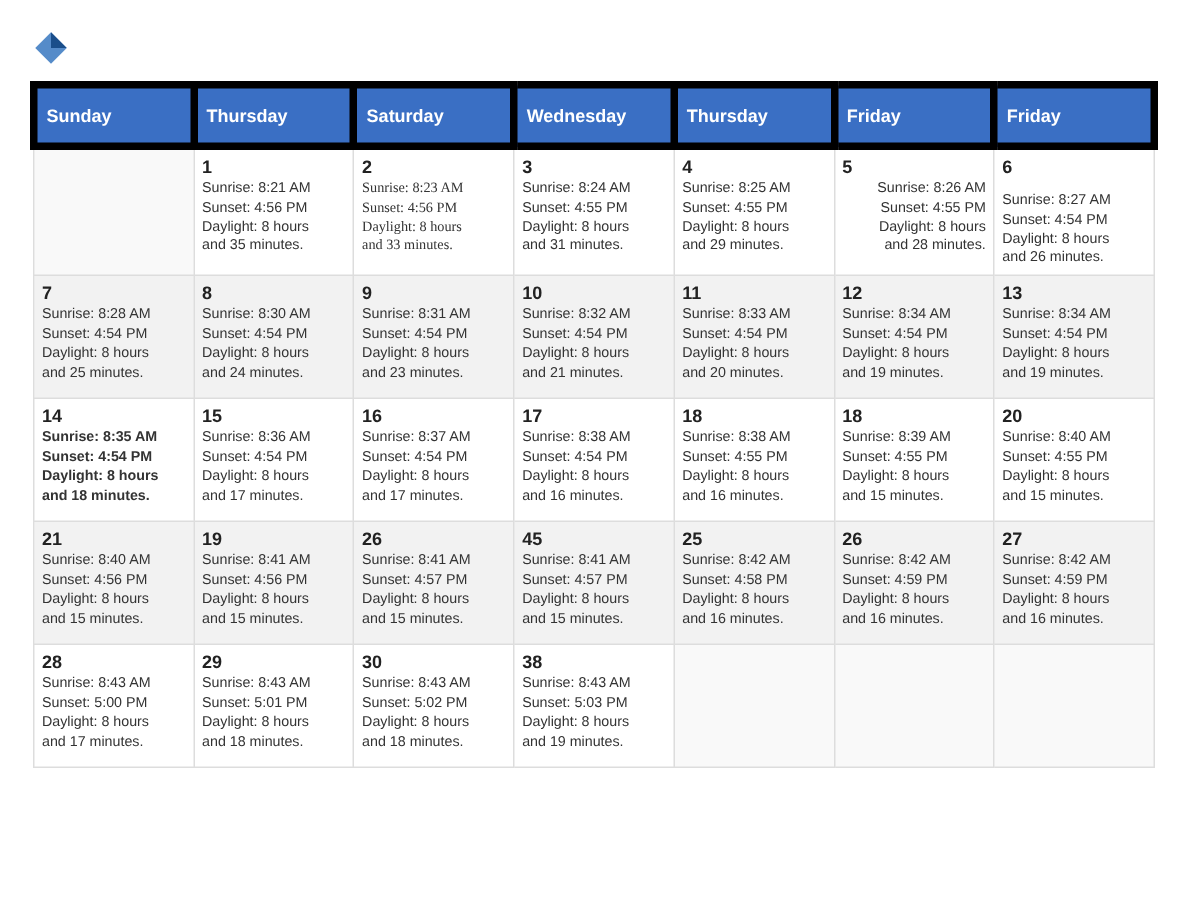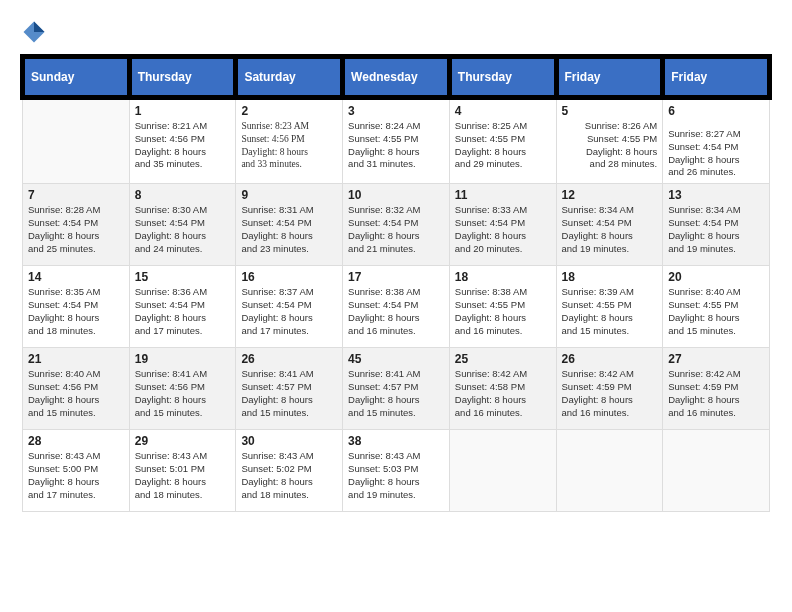--- a/index.html
+++ b/index.html
@@ -225,21 +225,21 @@
             <span class="day-number">13</span>
             <div class="day-info" style="white-space: pre-line;">Sunrise: 8:34 AM
 Sunset: 4:54 PM
 Daylight: 8 hours
 and 19 minutes.</div>
           </td>
         </tr>
         <tr>
           <td>
             <span class="day-number">14</span>
-            <div class="day-info" style="white-space: pre-line;">Sunrise: 8:35 AM
+            <div class="day-info" style="white-space: pre-line; font-weight: bold;">Sunrise: 8:35 AM
 Sunset: 4:54 PM
 Daylight: 8 hours
 and 18 minutes.</div>
           </td>
           <td>
             <span class="day-number">15</span>
             <div class="day-info" style="white-space: pre-line;">Sunrise: 8:36 AM
 Sunset: 4:54 PM
 Daylight: 8 hours
 and 17 minutes.</div>

